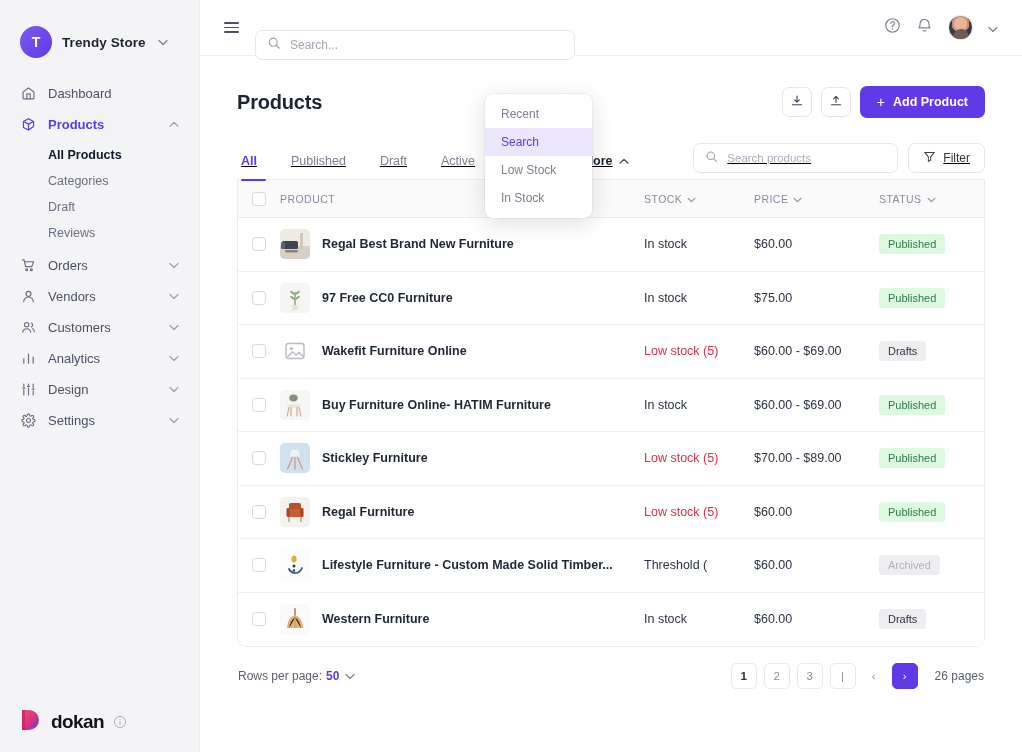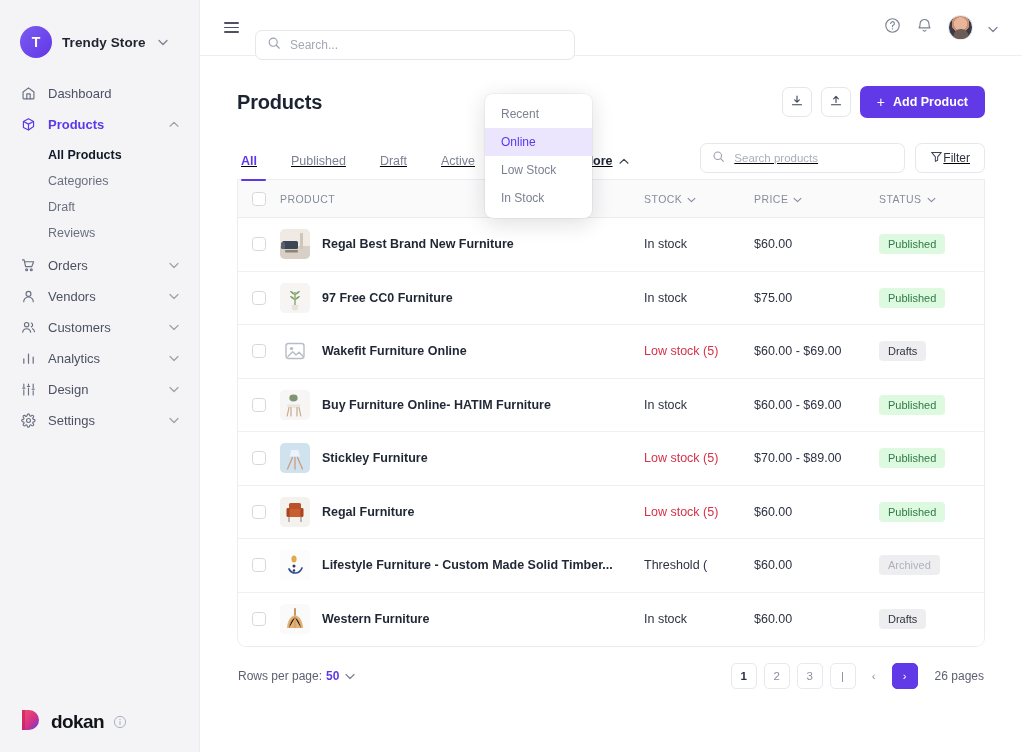--- a/index.html
+++ b/index.html
@@ -110,21 +110,21 @@
   .tab.more { color: #1c2333; font-weight: 600; gap: 6px; }
   .tabs-right { margin-left: auto; display: flex; align-items: center; gap: 10px; padding-bottom: 6px; }
   .prod-search {
     width: 205px; height: 30px; border: 1px solid #e6e6ed; border-radius: 7px;
     display: flex; align-items: center; gap: 9px; padding: 0 11px; background: #fff;
   }
   .prod-search input { border: 0; outline: 0; font-size: 11.5px; color: #3a3f4d; width: 100%; font-family: inherit; background: transparent; }
   .prod-search input::placeholder { color: #a9aeba; }
   .filter-btn {
     height: 30px; border: 1px solid #e6e6ed; border-radius: 7px; background: #fff;
-    display: flex; align-items: center; padding: 0 14px;
+    display: flex; align-items: center; gap: 7px; padding: 0 14px;
     font-size: 12px; color: #2d3342; cursor: pointer; font-weight: 500; font-family: inherit;
   }
 
   
   .dropdown {
     position: absolute; left: 285px; top: 38px; width: 107px;
     background: #fff; border-radius: 8px;
     box-shadow: 0 5px 22px rgba(22,24,35,.14), 0 0 0 1px rgba(22,24,35,.04);
     padding: 6px 0; z-index: 40;
   }
@@ -448,21 +448,21 @@
                   <path d="M2 3h12l-4.6 5.4v4.3l-2.8 1.3V8.4L2 3z"></path>
                 </svg>
             </span>
             <span>Filter</span>
           </button>
         </div>
       </div>
 
       <div class="dropdown">
         <div class="dd-item">Recent</div>
-        <div class="dd-item selected">Online</div>
+        <div class="dd-item selected">Search</div>
         <div class="dd-item">Low Stock</div>
         <div class="dd-item">In Stock</div>
       </div>
 
       <div class="table-wrap">
         <div class="thead">
           <div class="c-check">
             <span class="chk"></span>
           </div>
           <div class="c-prod">PRODUCT</div>

